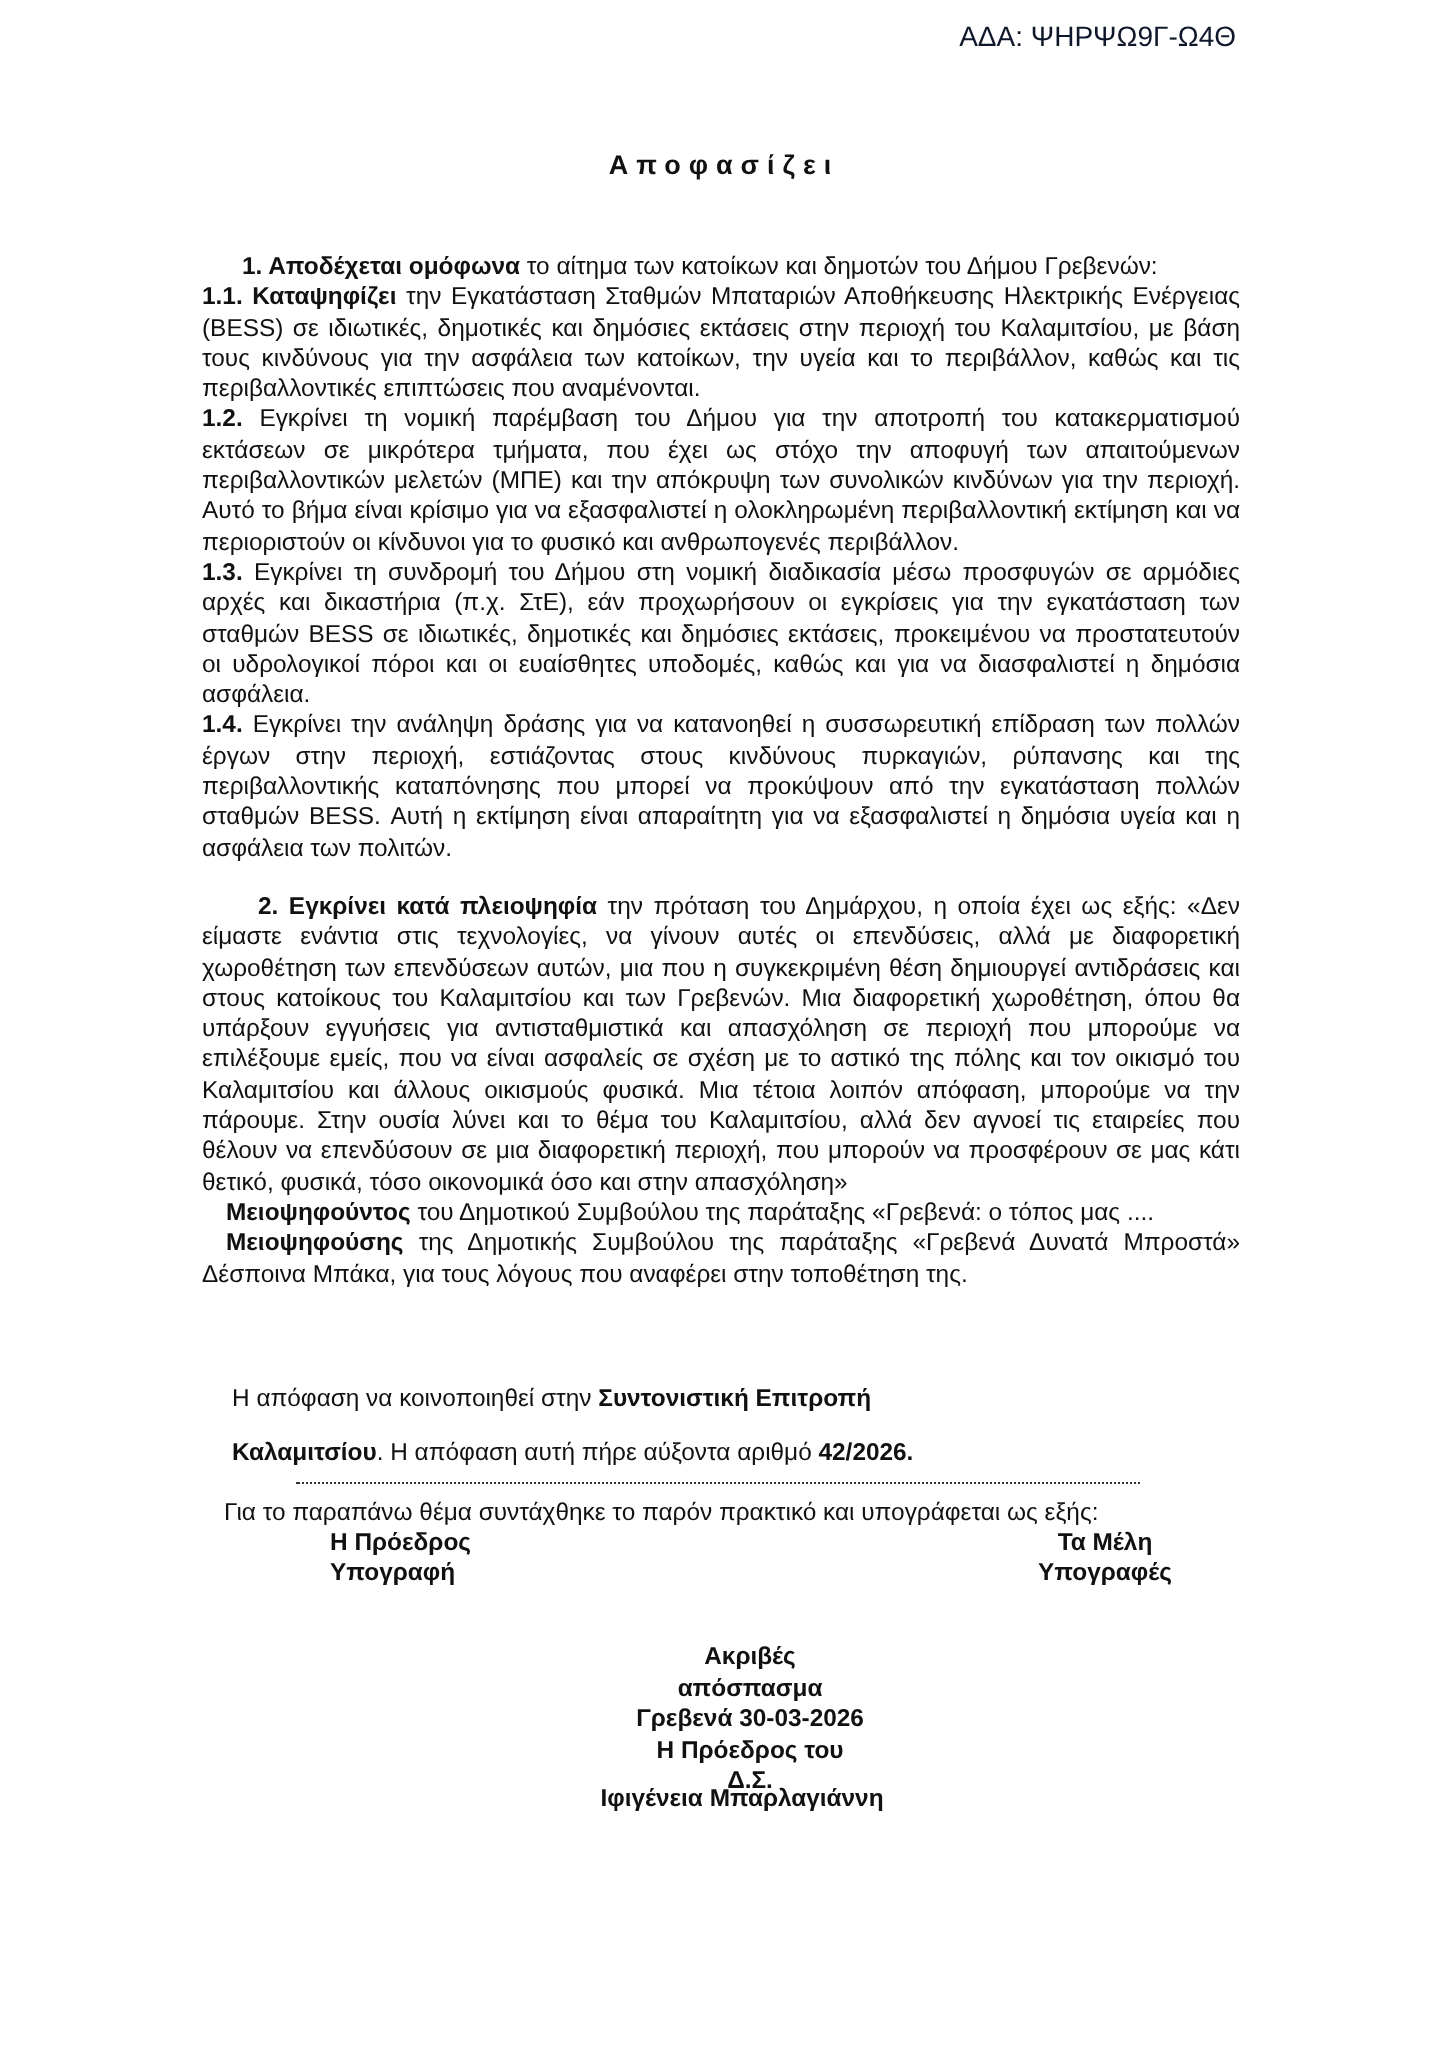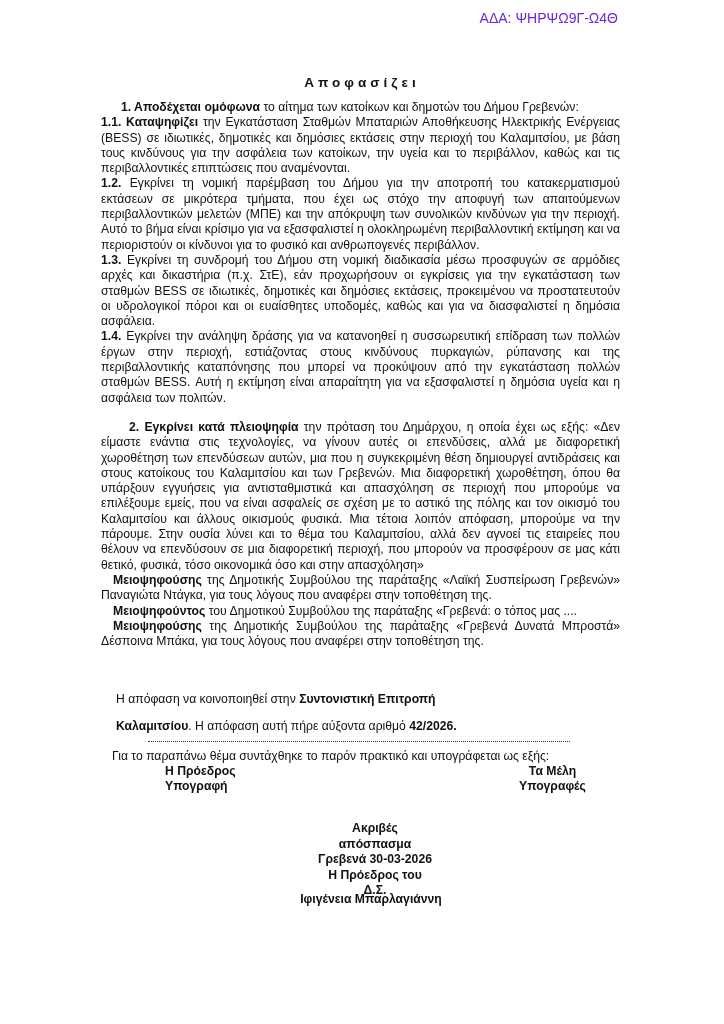--- a/index.html
+++ b/index.html
@@ -1,25 +1,25 @@
 <!DOCTYPE html>
 <html><head>
   <meta charset="utf-8">
   <style>
     html, body { margin: 0; padding: 0; background: #ffffff; }
     body { width: 724px; height: 1024px; position: relative; overflow: hidden;
       font-family: "Liberation Sans", sans-serif; color: #111; font-size: 12.2px; }
-    .ada { position: absolute; right: 106px; top: 10px; font-size: 14px; color: #6d28d9; }
+    .ada { position: absolute; right: 106px; top: 10px; font-size: 14px; color: #0f172a; }
     .title { position: absolute; left: 0; width: 724px; top: 75px; text-align: center;
       font-weight: bold; font-size: 13.5px; letter-spacing: 4px; }
     .page { position: absolute; left: 101px; width: 519px; top: 100px; }
     .p { margin: 0; line-height: 15.3px; text-align: justify; }
     .p.nj { text-align: left; }
     .b { font-weight: bold; }
-    .ind1 { text-indent: 20px; }
+    .ind1 { text-indent: 20px; margin-top: 26px; }
     .ind2 { text-indent: 28px; }
     .ind3 { text-indent: 12px; }
     .pad { padding-left: 12px; }
     .gap { height: 14px; }
     .dots { position: absolute; left: 148px; width: 422px; top: 741px; height: 2px;
       border-top: 1px dotted #333; }
     .sig-intro { position: absolute; left: 112px; top: 749px; line-height: 15px; }
     .sig-left { position: absolute; left: 165px; top: 764px; text-align: left; font-weight: bold; line-height: 15px; width: 105px; }
     .sig-right { position: absolute; left: 505px; top: 764px; text-align: center; font-weight: bold; line-height: 15px; width: 95px; }
     .copy { position: absolute; left: 280px; width: 190px; top: 794px; text-align: center; font-weight: bold; line-height: 15.5px; margin-top: 27px; }
@@ -34,21 +34,20 @@
 <div class="title">Αποφασίζει</div>
 
 <div class="page">
   <p class="p ind1"><span class="b">1.   Αποδέχεται ομόφωνα</span><span> το αίτημα των κατοίκων και δημοτών του Δήμου Γρεβενών:</span></p>
   <p class="p"><span class="b">1.1. Καταψηφίζει</span><span> την Εγκατάσταση Σταθμών Μπαταριών Αποθήκευσης Ηλεκτρικής Ενέργειας (BESS) σε ιδιωτικές, δημοτικές και δημόσιες εκτάσεις στην περιοχή του Καλαμιτσίου, με βάση τους κινδύνους για την ασφάλεια των κατοίκων, την υγεία και το περιβάλλον, καθώς και τις περιβαλλοντικές επιπτώσεις που αναμένονται.</span></p>
   <p class="p"><span class="b">1.2.</span><span> Εγκρίνει τη νομική παρέμβαση του Δήμου για την αποτροπή του κατακερματισμού εκτάσεων σε μικρότερα τμήματα, που έχει ως στόχο την αποφυγή των απαιτούμενων περιβαλλοντικών μελετών (ΜΠΕ) και την απόκρυψη των συνολικών κινδύνων για την περιοχή. Αυτό το βήμα είναι κρίσιμο για να εξασφαλιστεί η ολοκληρωμένη περιβαλλοντική εκτίμηση και να περιοριστούν οι κίνδυνοι για το φυσικό και ανθρωπογενές περιβάλλον.</span></p>
   <p class="p"><span class="b">1.3.</span><span> Εγκρίνει τη συνδρομή του Δήμου στη νομική διαδικασία μέσω προσφυγών σε αρμόδιες αρχές και δικαστήρια (π.χ. ΣτΕ), εάν προχωρήσουν οι εγκρίσεις για την εγκατάσταση των σταθμών BESS σε ιδιωτικές, δημοτικές και δημόσιες εκτάσεις, προκειμένου να προστατευτούν οι υδρολογικοί πόροι και οι ευαίσθητες υποδομές, καθώς και για να διασφαλιστεί η δημόσια ασφάλεια.</span></p>
   <p class="p"><span class="b">1.4.</span><span> Εγκρίνει την ανάληψη δράσης για να κατανοηθεί η συσσωρευτική επίδραση των πολλών έργων στην περιοχή, εστιάζοντας στους κινδύνους πυρκαγιών, ρύπανσης και της περιβαλλοντικής καταπόνησης που μπορεί να προκύψουν από την εγκατάσταση πολλών σταθμών BESS. Αυτή η εκτίμηση είναι απαραίτητη για να εξασφαλιστεί η δημόσια υγεία και η ασφάλεια των πολιτών.</span></p>
   <div class="gap"></div>
   <p class="p ind2"><span class="b">2. Εγκρίνει κατά πλειοψηφία</span><span> την πρόταση του Δημάρχου, η οποία έχει ως εξής: «Δεν είμαστε ενάντια στις τεχνολογίες, να γίνουν αυτές οι επενδύσεις, αλλά με διαφορετική χωροθέτηση των επενδύσεων αυτών, μια που η συγκεκριμένη θέση δημιουργεί αντιδράσεις και στους κατοίκους του Καλαμιτσίου και των Γρεβενών. Μια διαφορετική χωροθέτηση, όπου θα υπάρξουν εγγυήσεις για αντισταθμιστικά και απασχόληση σε περιοχή που μπορούμε να επιλέξουμε εμείς, που να είναι ασφαλείς σε σχέση με το αστικό της πόλης και τον οικισμό του Καλαμιτσίου και άλλους οικισμούς φυσικά. Μια τέτοια λοιπόν απόφαση, μπορούμε να την πάρουμε. Στην ουσία λύνει και το θέμα του Καλαμιτσίου, αλλά δεν αγνοεί τις εταιρείες που θέλουν να επενδύσουν σε μια διαφορετική περιοχή, που μπορούν να προσφέρουν σε μας κάτι θετικό, φυσικά, τόσο οικονομικά όσο και στην απασχόληση»</span></p>
-  <p class="p ind3"><span class="b">Μειοψηφούσης</span><span> της Δημοτικής Συμβούλου της παράταξης «Λαϊκή Συσπείρωση Γρεβενών» Παναγιώτα Ντάγκα, για τους λόγους που αναφέρει στην τοποθέτηση της.</span></p>
   <p class="p nj pad"><span class="b">Μειοψηφούντος</span><span> του Δημοτικού Συμβούλου της παράταξης «Γρεβενά: ο τόπος μας ....</span><br></p>
   <p class="p ind3"><span class="b">Μειοψηφούσης</span><span> της Δημοτικής Συμβούλου της παράταξης «Γρεβενά Δυνατά Μπροστά» Δέσποινα Μπάκα, για τους λόγους που αναφέρει στην τοποθέτηση της.</span></p>
 </div>
 
 <div class="notify"><span>Η απόφαση να κοινοποιηθεί στην </span><span class="b">Συντονιστική Επιτροπή</span></div>
 <div class="number"><span class="b">Καλαμιτσίου</span><span>. Η απόφαση αυτή πήρε αύξοντα αριθμό </span><span class="b">42/2026.</span></div>
 
 <div class="dots"></div>
 <div class="sig-intro">Για το παραπάνω θέμα συντάχθηκε το παρόν πρακτικό και υπογράφεται ως εξής:</div>
 <div class="sig-left">

